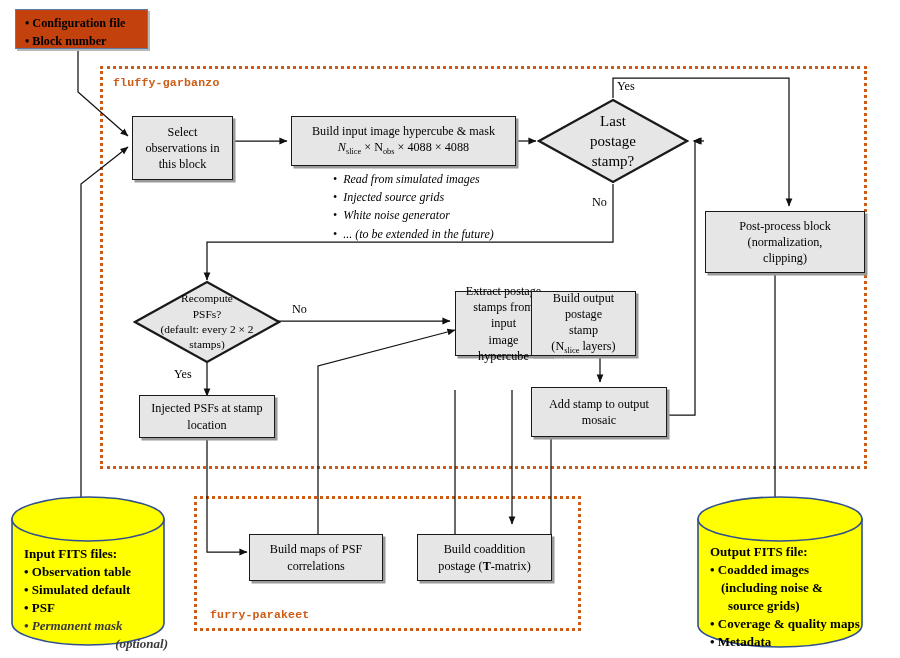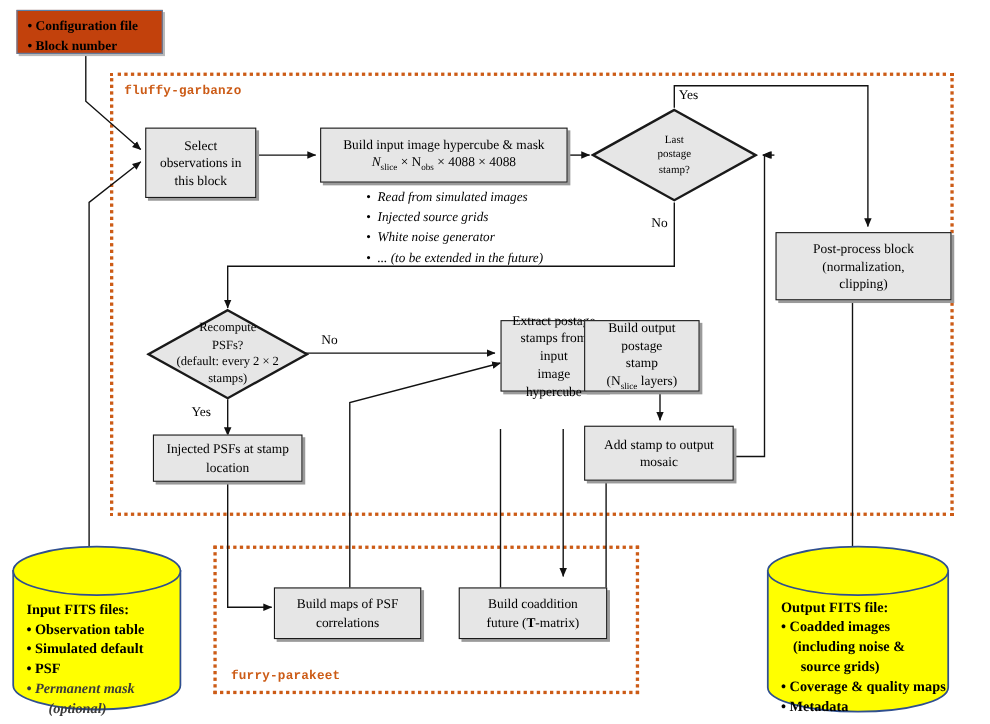--- a/index.html
+++ b/index.html
@@ -26,21 +26,21 @@
     line-height:1.32;
     color:#000;
   }
   .proc .inner{padding:0 6px;}
 
   
   .diamond-wrap{position:absolute;}
   .diamond-label{
     position:absolute;left:0;top:0;width:100%;height:100%;
     display:flex;align-items:center;justify-content:center;
-    text-align:center;font-size:10px;line-height:1.34;color:#000;
+    text-align:center;font-size:15px;line-height:1.34;color:#000;
     font-family:"Liberation Serif", serif;
   }
 
   
   .note{
     background:#c2410c;
     border:1.8px solid #5a7fa8;
     box-shadow:2px 2px 0 0 #b9b9b9;
     font-family:"Liberation Serif", serif;
     font-size:12.2px;line-height:1.45;color:#000;
@@ -264,37 +264,37 @@
   <div class="proc node" style="left:249px;top:534px;width:134px;height:47px;">
     <div class="inner">
       <span>Build maps of PSF</span><br>
       <span>correlations</span>
     </div>
   </div>
 
   <div class="proc node" style="left:417px;top:534px;width:135px;height:47px;">
     <div class="inner">
       <span>Build coaddition</span><br>
-      <span><span>future (</span><span class="bold">T</span><span>-matrix)</span></span>
+      <span><span>postage (</span><span class="bold">T</span><span>-matrix)</span></span>
     </div>
   </div>
 
   <div class="cyl" style="left:8px;top:495px;width:160px;height:152px;">
     <svg width="160" height="152" style="position:absolute;left:0;top:0;">
       <path d="M4,24 L4,128 A76,22 0 0 0 156,128 L156,24 Z" fill="#ffff00" stroke="#2f4f8f" stroke-width="1.6"></path>
       <ellipse cx="80" cy="24" rx="76" ry="22" fill="#ffff00" stroke="#2f4f8f" stroke-width="1.6"></ellipse>
     </svg>
     <div class="cyl-txt" style="top:50px;">
       <span class="hd">Input FITS files:</span>
       <ul>
         <li class="b">Observation table</li>
         <li class="b">Simulated default</li>
         <li class="b">PSF</li>
         <li class="b ital">Permanent mask</li>
-        <li class="cont ital" style="padding-left:20px;">(optional)</li>
+        <li class="cont ital" style="padding-left:20px;text-align:right;">(optional)</li>
       </ul>
     </div>
   </div>
 
   <div class="cyl" style="left:694px;top:495px;width:172px;height:155px;">
     <svg width="172" height="155" style="position:absolute;left:0;top:0;">
       <path d="M4,24 L4,130 A82,22 0 0 0 168,130 L168,24 Z" fill="#ffff00" stroke="#2f4f8f" stroke-width="1.6"></path>
       <ellipse cx="86" cy="24" rx="82" ry="22" fill="#ffff00" stroke="#2f4f8f" stroke-width="1.6"></ellipse>
     </svg>
     <div class="cyl-txt" style="top:48px;">

